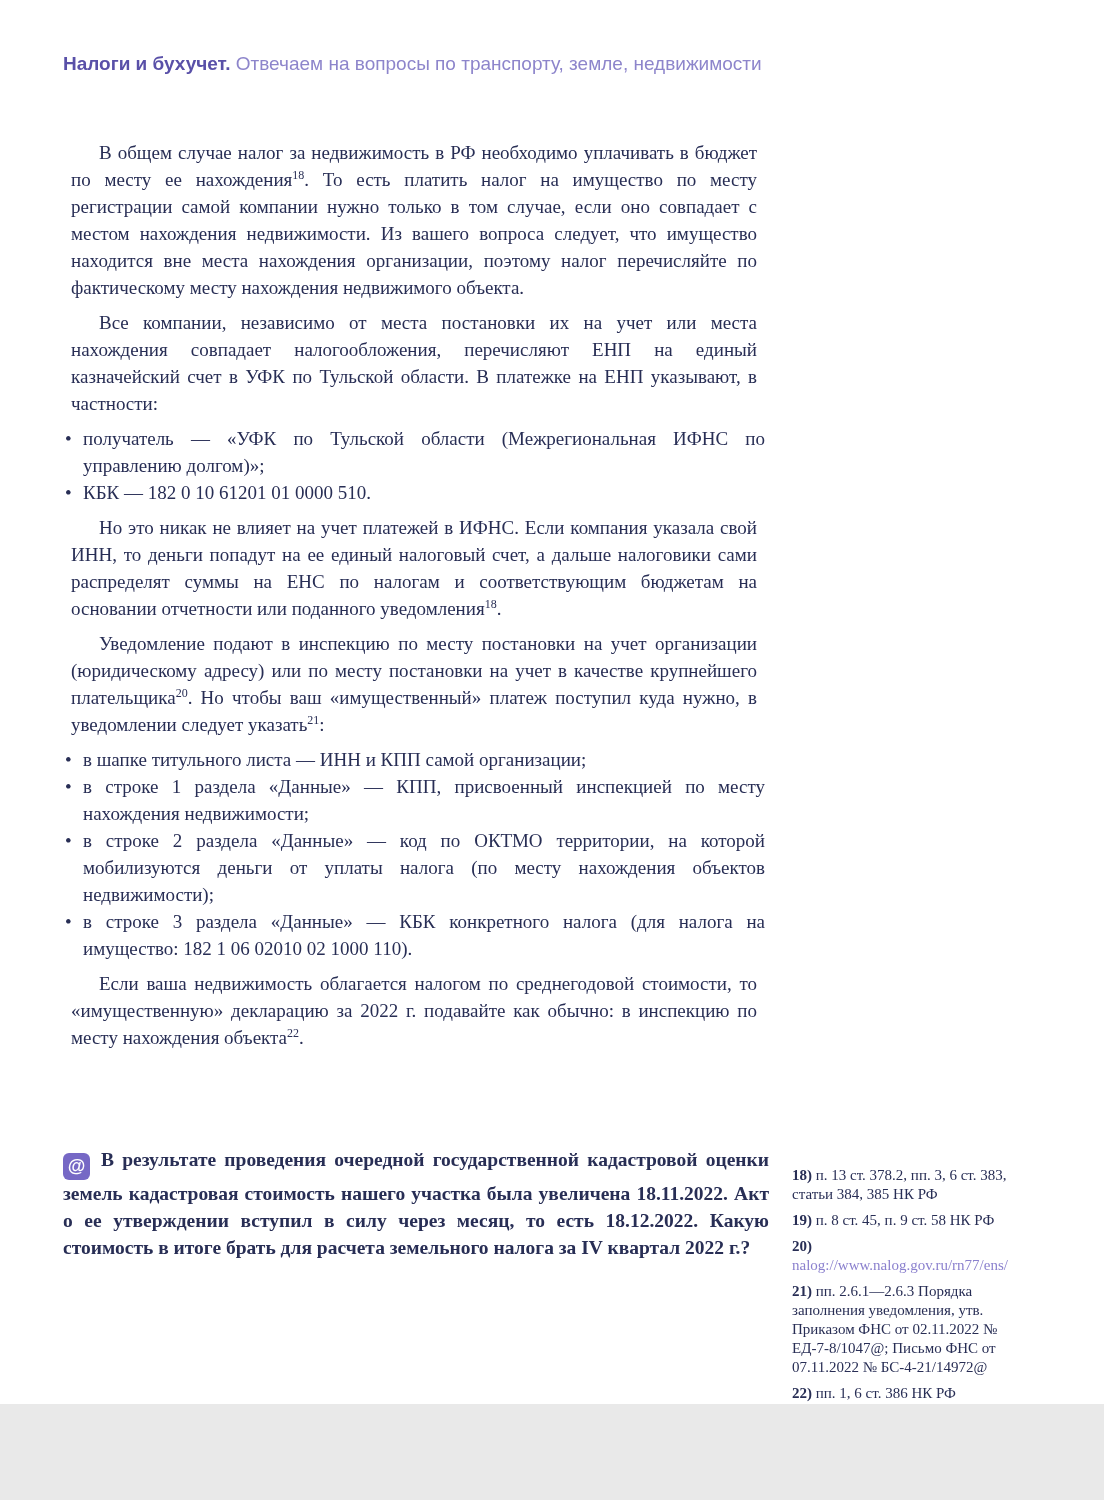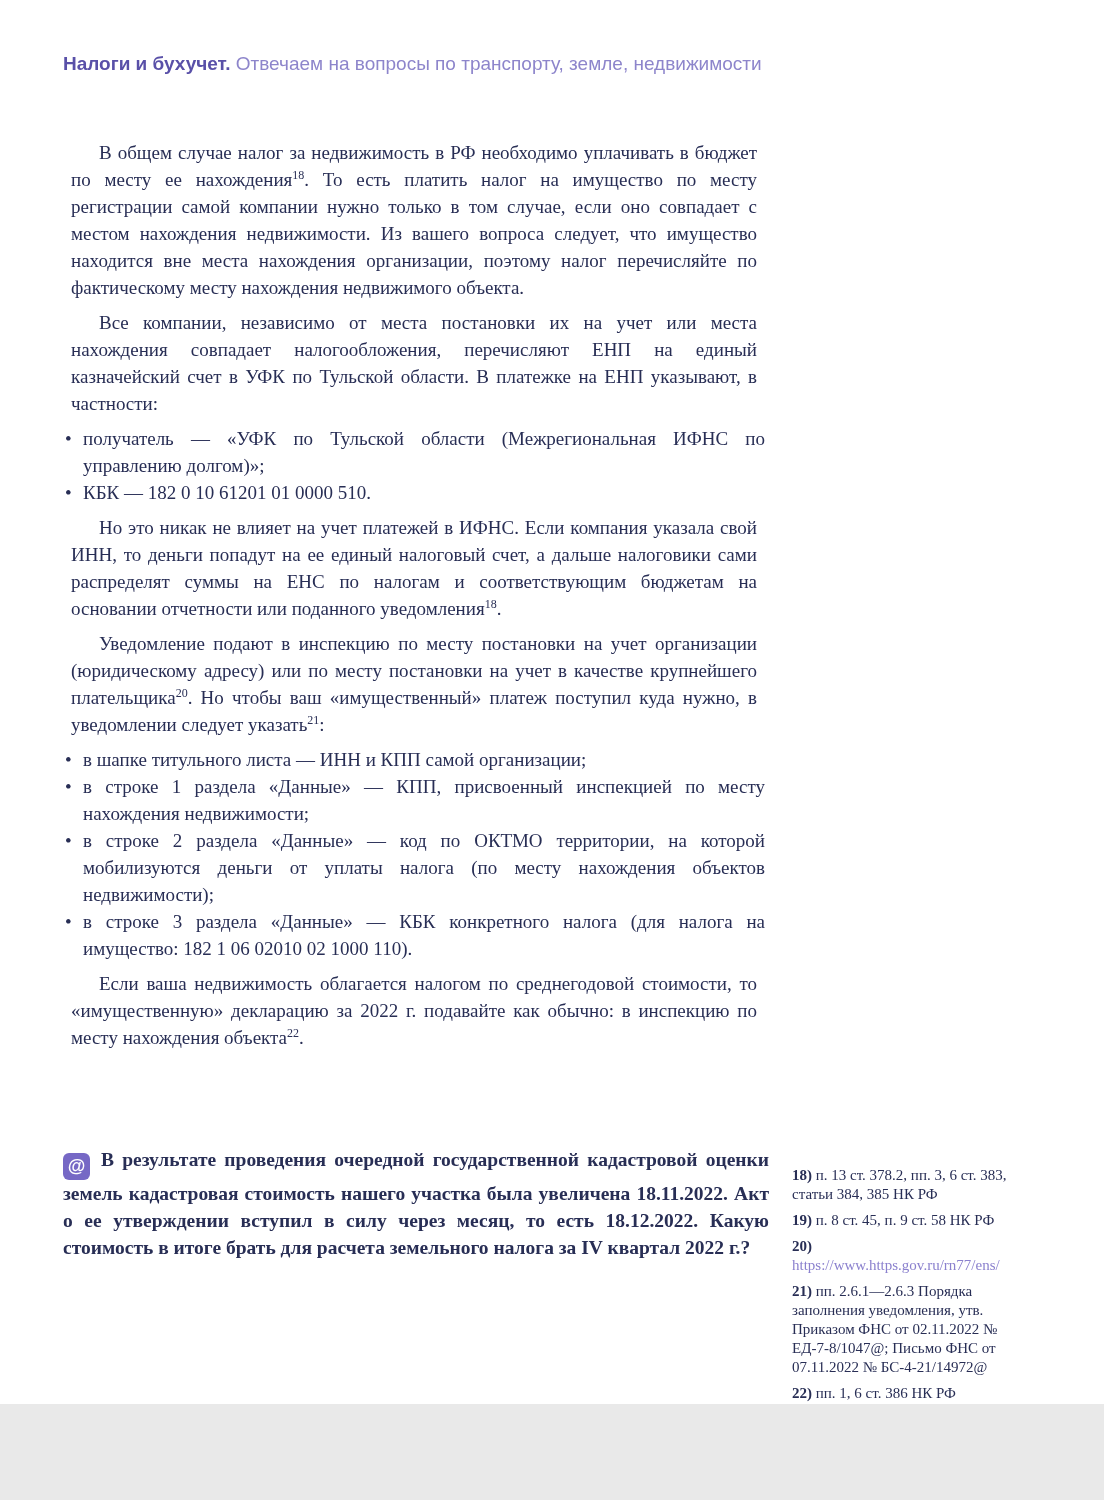--- a/index.html
+++ b/index.html
@@ -163,21 +163,21 @@
     <div class="fn">
       <span class="fn-num">18)</span>
       <span>п. 13 ст. 378.2, пп. 3, 6 ст. 383, статьи 384, 385 НК РФ</span>
     </div>
     <div class="fn">
       <span class="fn-num">19)</span>
       <span>п. 8 ст. 45, п. 9 ст. 58 НК РФ</span>
     </div>
     <div class="fn">
       <span class="fn-num">20)</span>
-      <span class="fn-link">https://www.https.gov.ru/rn77/ens/</span>
+      <span class="fn-link">nalog://www.nalog.gov.ru/rn77/ens/</span>
     </div>
     <div class="fn">
       <span class="fn-num">21)</span>
       <span>пп. 2.6.1—2.6.3 Порядка заполнения уведомления, утв. Приказом ФНС от 02.11.2022 № ЕД-7-8/1047@; Письмо ФНС от 07.11.2022 № БС-4-21/14972@</span>
     </div>
     <div class="fn">
       <span class="fn-num">22)</span>
       <span>пп. 1, 6 ст. 386 НК РФ</span>
     </div>
   </aside>

